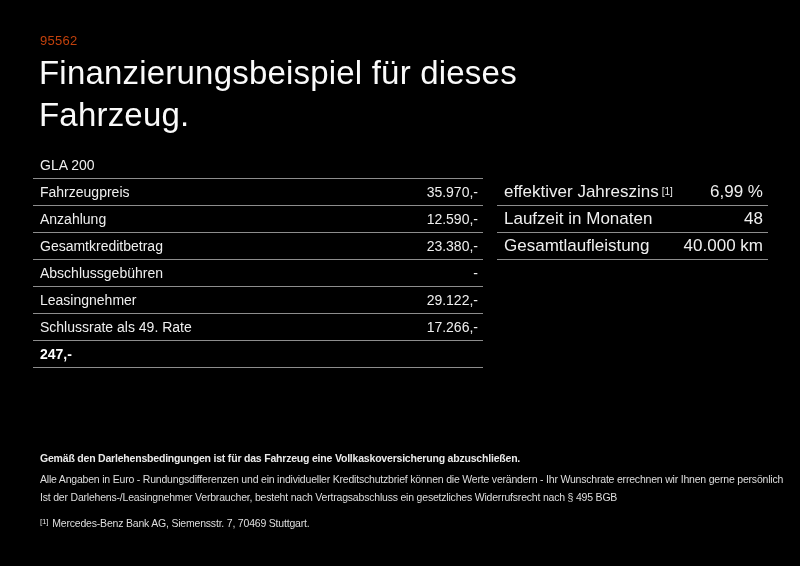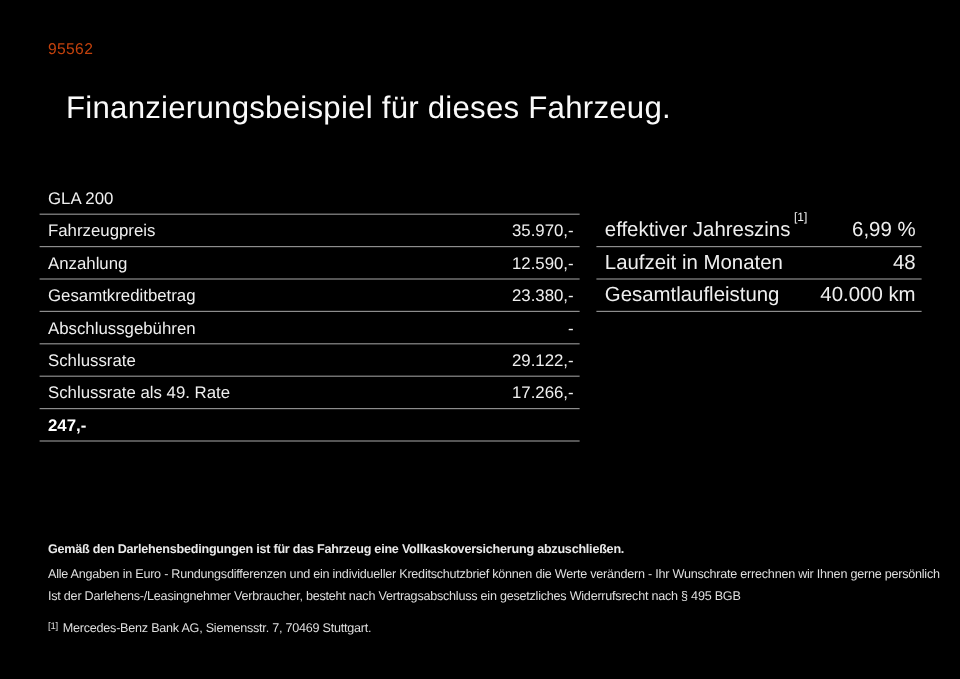--- a/index.html
+++ b/index.html
@@ -21,22 +21,22 @@
     font-size: 13px;
     color: #c2410c;
     letter-spacing: 0.3px;
   }
 
   .page-title {
     position: absolute;
     left: 39px;
     top: 52px;
     width: 545px;
-    margin: 16px;
-    font-size: 26px;
+    margin: 0;
+    font-size: 33px;
     font-weight: 400;
     line-height: 42px;
     color: #fafafa;
     letter-spacing: 0.2px;
   }
 
   
   .fin-table {
     position: absolute;
     left: 33px;
@@ -64,21 +64,21 @@
   .t-row .label { text-align: left; }
   .t-row .value { text-align: right; }
   .t-row.bold-row { font-weight: bold; color: #ffffff; }
   .t-row sup {
     font-size: 10px;
     line-height: 0;
     vertical-align: 6px;
     margin-left: 3px;
     letter-spacing: 0;
   }
-  .label-wrap { display: flex; align-items: flex-start; }
+  .label-wrap { display: flex; align-items: center; }
 
   
   .footnotes {
     position: absolute;
     left: 40px;
     top: 437px;
     width: 750px;
     color: #dedede;
   }
   .footnotes p {
@@ -122,21 +122,21 @@
   </div>
   <div class="t-row">
     <span class="label">Gesamtkreditbetrag</span>
     <span class="value">23.380,-</span>
   </div>
   <div class="t-row">
     <span class="label">Abschlussgebühren</span>
     <span class="value">-</span>
   </div>
   <div class="t-row">
-    <span class="label">Schlussrate</span>
+    <span class="label">Leasingnehmer</span>
     <span class="value">29.122,-</span>
   </div>
   <div class="t-row">
     <span class="label">Schlussrate als 49. Rate</span>
     <span class="value">17.266,-</span>
   </div>
   <div class="t-row bold-row">
     <span class="value">247,-</span>
   </div>
 </div>

